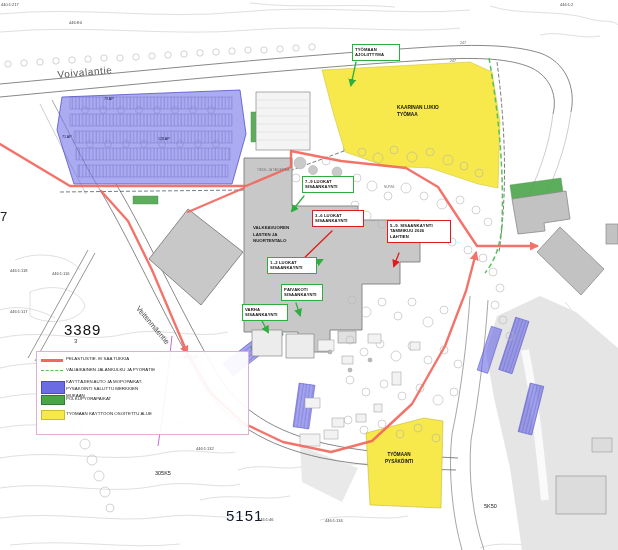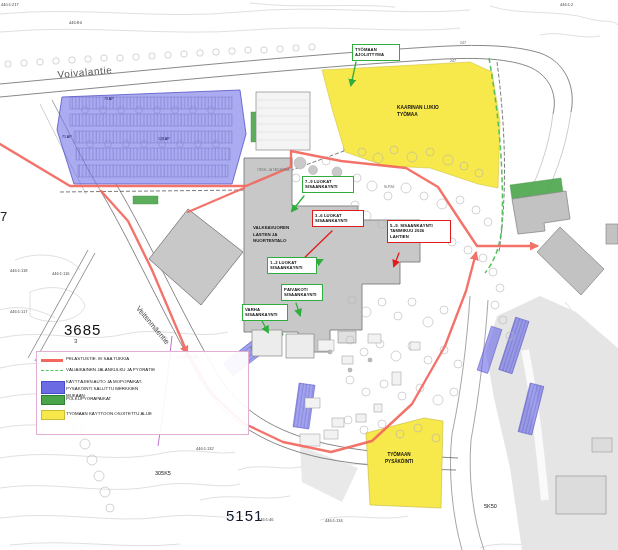--- a/index.html
+++ b/index.html
@@ -330,21 +330,21 @@
 <div class="lbl" style="left:1px;top:2px;font-size:4px;">440:1:217</div>
 <div class="lbl" style="left:69px;top:20px;font-size:4px;">446:8:0</div>
 <div class="lbl" style="left:57px;top:68px;font-size:10px;color:#555;letter-spacing:.6px;transform:rotate(-5deg);transform-origin:left top;">Voivalantie</div>
 <div class="lbl" style="left:460px;top:41px;font-size:3.6px;color:#666;">247</div>
 <div class="lbl" style="left:450px;top:59px;font-size:3.6px;color:#666;">247</div>
 <div class="lbl" style="left:560px;top:2px;font-size:4px;">446:1:2</div>
 <div class="lbl" style="left:0px;top:209px;font-size:13px;color:#222;">7</div>
 <div class="lbl" style="left:10px;top:268px;font-size:4px;">446:1:118</div>
 <div class="lbl" style="left:52px;top:271px;font-size:4px;">446:1:116</div>
 <div class="lbl" style="left:10px;top:309px;font-size:4px;">446:1:117</div>
-<div class="lbl" style="left:64px;top:320px;font-size:15px;color:#111;letter-spacing:1px;">3685</div>
+<div class="lbl" style="left:64px;top:320px;font-size:15px;color:#111;letter-spacing:1px;">3389</div>
 <div class="lbl" style="left:74px;top:338px;font-size:6px;">3</div>
 <div class="lbl" style="left:141px;top:304px;font-size:7.5px;color:#444;transform:rotate(50deg);transform-origin:left top;">Veitenmäentie</div>
 <div class="lbl" style="left:183px;top:355px;font-size:3.8px;">446:1:18</div>
 <div class="lbl" style="left:196px;top:446px;font-size:4px;">446:1:132</div>
 <div class="lbl" style="left:155px;top:470px;font-size:5.5px;color:#222;">305K5</div>
 <div class="lbl" style="left:226px;top:506px;font-size:15px;color:#0f172a;letter-spacing:1px;">5151</div>
 <div class="lbl" style="left:258px;top:517px;font-size:4px;">446:1:46</div>
 <div class="lbl" style="left:325px;top:518px;font-size:4px;">446:1:134</div>
 <div class="lbl" style="left:484px;top:503px;font-size:5.5px;color:#222;">5K50</div>
 

